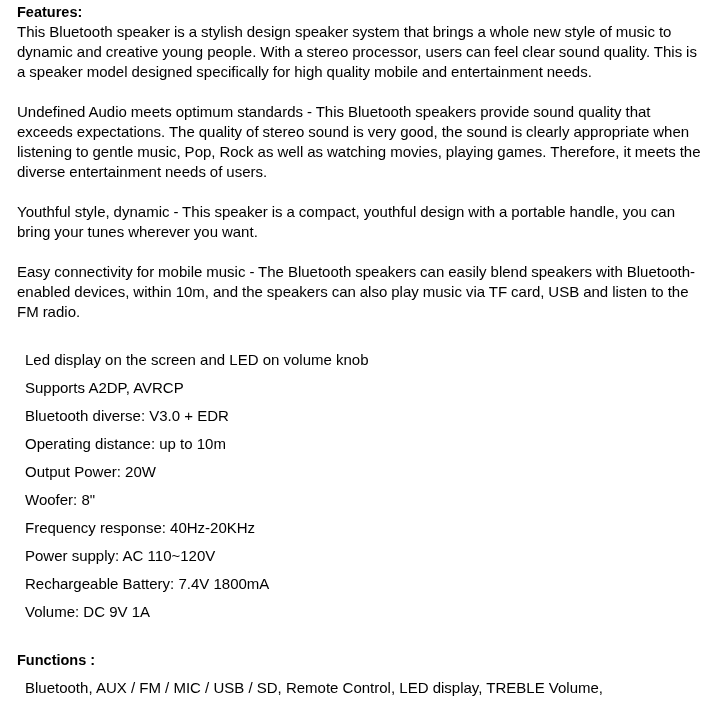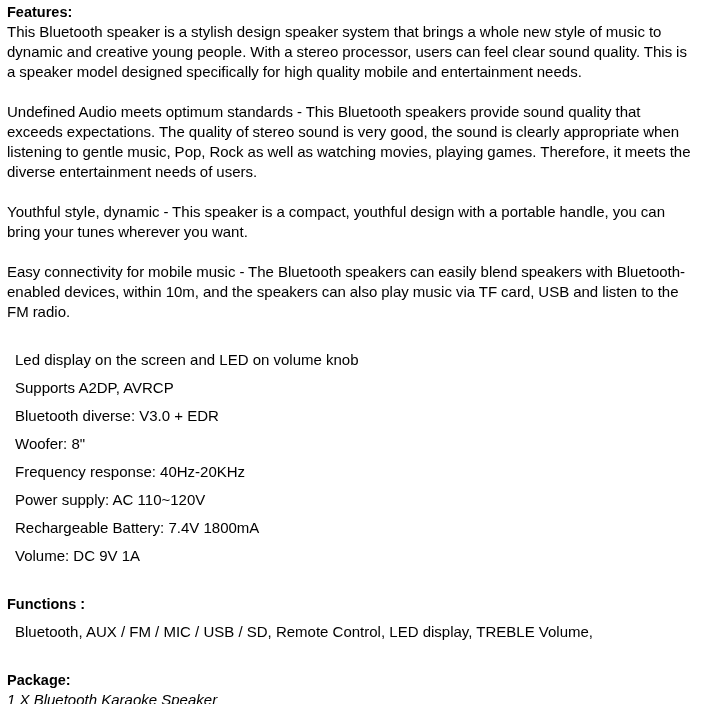--- a/index.html
+++ b/index.html
@@ -13,21 +13,21 @@
     height: 704px;
     overflow: hidden;
     font-family: "Liberation Sans", sans-serif;
     color: #000000;
     -webkit-font-smoothing: none;
   }
   #doc {
     position: relative;
     width: 703px;
     height: 704px;
-    padding: 2px 0 0 7px;
+    padding: 2px 0 0 17px;
     box-sizing: border-box;
   }
   .block {
     width: 692px;
   }
   .heading {
     font-weight: bold;
     font-size: 14.5px;
     line-height: 20px;
     margin: 0;
@@ -79,20 +79,22 @@
     <div class="spacer">&nbsp;</div>
     <p class="para">Easy connectivity for mobile music - The Bluetooth speakers can easily blend speakers with Bluetooth-enabled devices, within 10m, and the speakers can also play music via TF card, USB and listen to the FM radio.</p>
   </section>
 
   <div class="spacer">&nbsp;</div>
 
   <section class="block">
     <p class="line">Led display on the screen and LED on volume knob</p>
     <p class="line">Supports A2DP, AVRCP</p>
     <p class="line">Bluetooth diverse: V3.0 + EDR</p>
+    <p class="line">Operating distance: up to 10m</p>
+    <p class="line">Output Power: 20W</p>
     <p class="line">Woofer: 8"</p>
     <p class="line">Frequency response: 40Hz-20KHz</p>
     <p class="line">Power supply: AC 110~120V</p>
     <p class="line">Rechargeable Battery: 7.4V 1800mA</p>
     <p class="line">Volume: DC 9V 1A</p>
   </section>
 
   <div class="spacer">&nbsp;</div>
 
   <section class="block">

